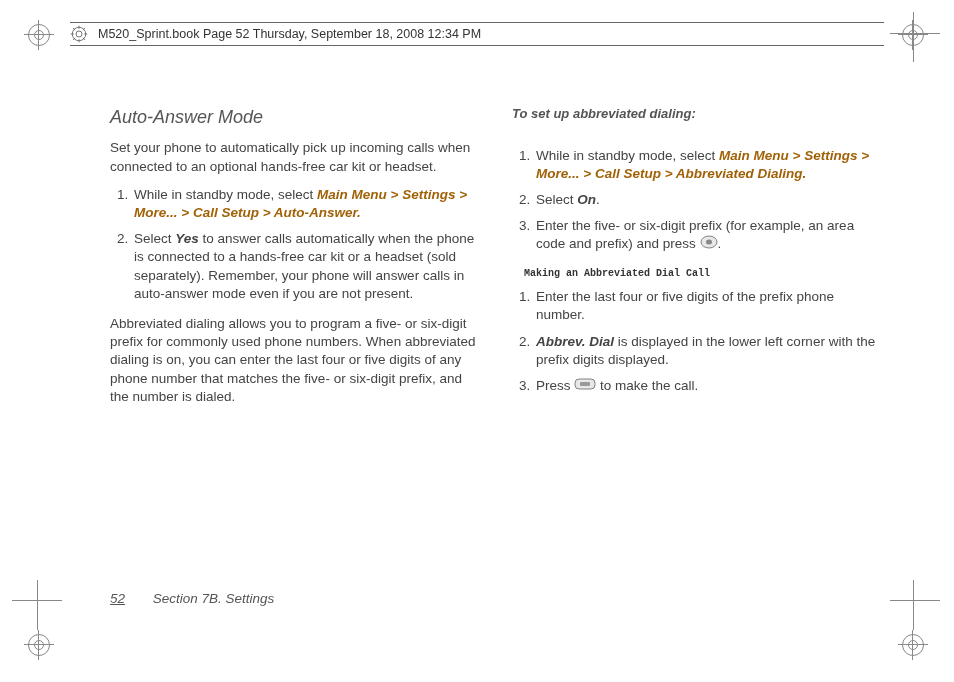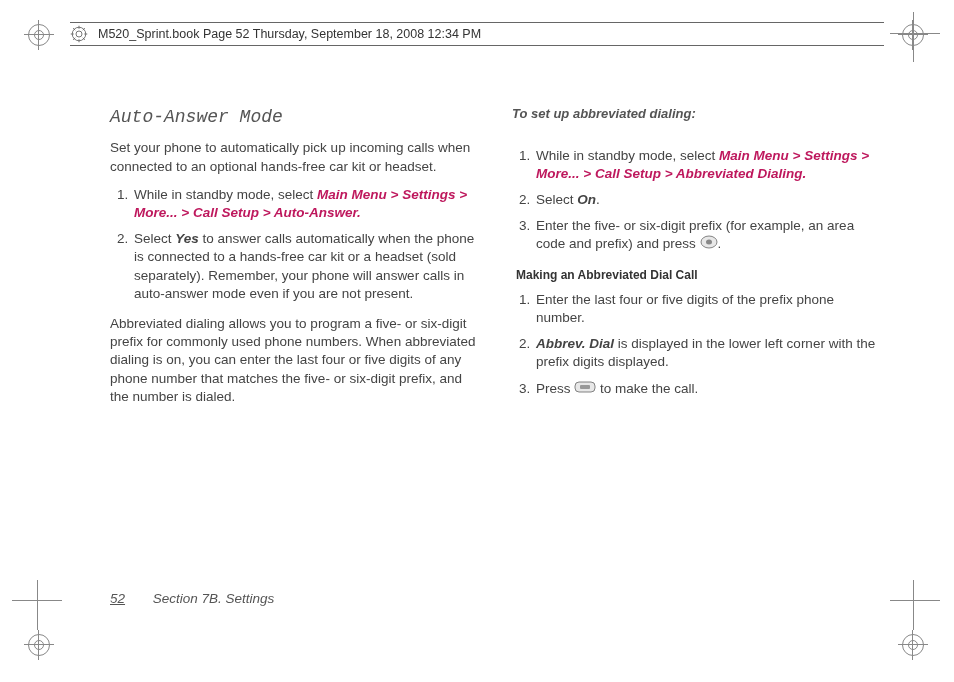--- a/index.html
+++ b/index.html
@@ -73,28 +73,28 @@
     flex: 1;
     font-size: 13.5px;
     line-height: 1.35;
     color: #444;
   }
   .heading {
     font-style: italic;
     font-size: 18px;
     color: #555;
     margin: 0 0 10px 0;
+    font-family: Liberation Sans, sans-serif;
+    font-weight: normal;
+  }
+  .subheading {
+    font-size: 10px;
+    color: #333;
+    margin: 10px 0 8px 12px;
     font-family: Liberation Mono, monospace;
-    font-weight: normal;
-  }
-  .subheading {
-    font-size: 12px;
-    color: #333;
-    margin: 10px 0 8px 4px;
-    font-family: Liberation Sans, sans-serif;
   }
   .lead-in {
     font-style: italic;
     font-weight: bold;
     font-size: 13px;
     color: #555;
     margin: 0 0 24px 0;
   }
   .para {
     margin: 4px 0 10px 0;
@@ -103,21 +103,21 @@
     margin: 0 0 12px 0;
     padding-left: 22px;
   }
   ol li {
     margin-bottom: 8px;
     padding-left: 2px;
   }
   .menu-path {
     font-weight: bold;
     font-style: italic;
-    color: #be185d;
+    color: #a16207;
     text-align: right;
   }
   .emph {
     font-weight: bold;
     font-style: italic;
   }
   .key-icon {
     display: inline-block;
     vertical-align: middle;
   }

